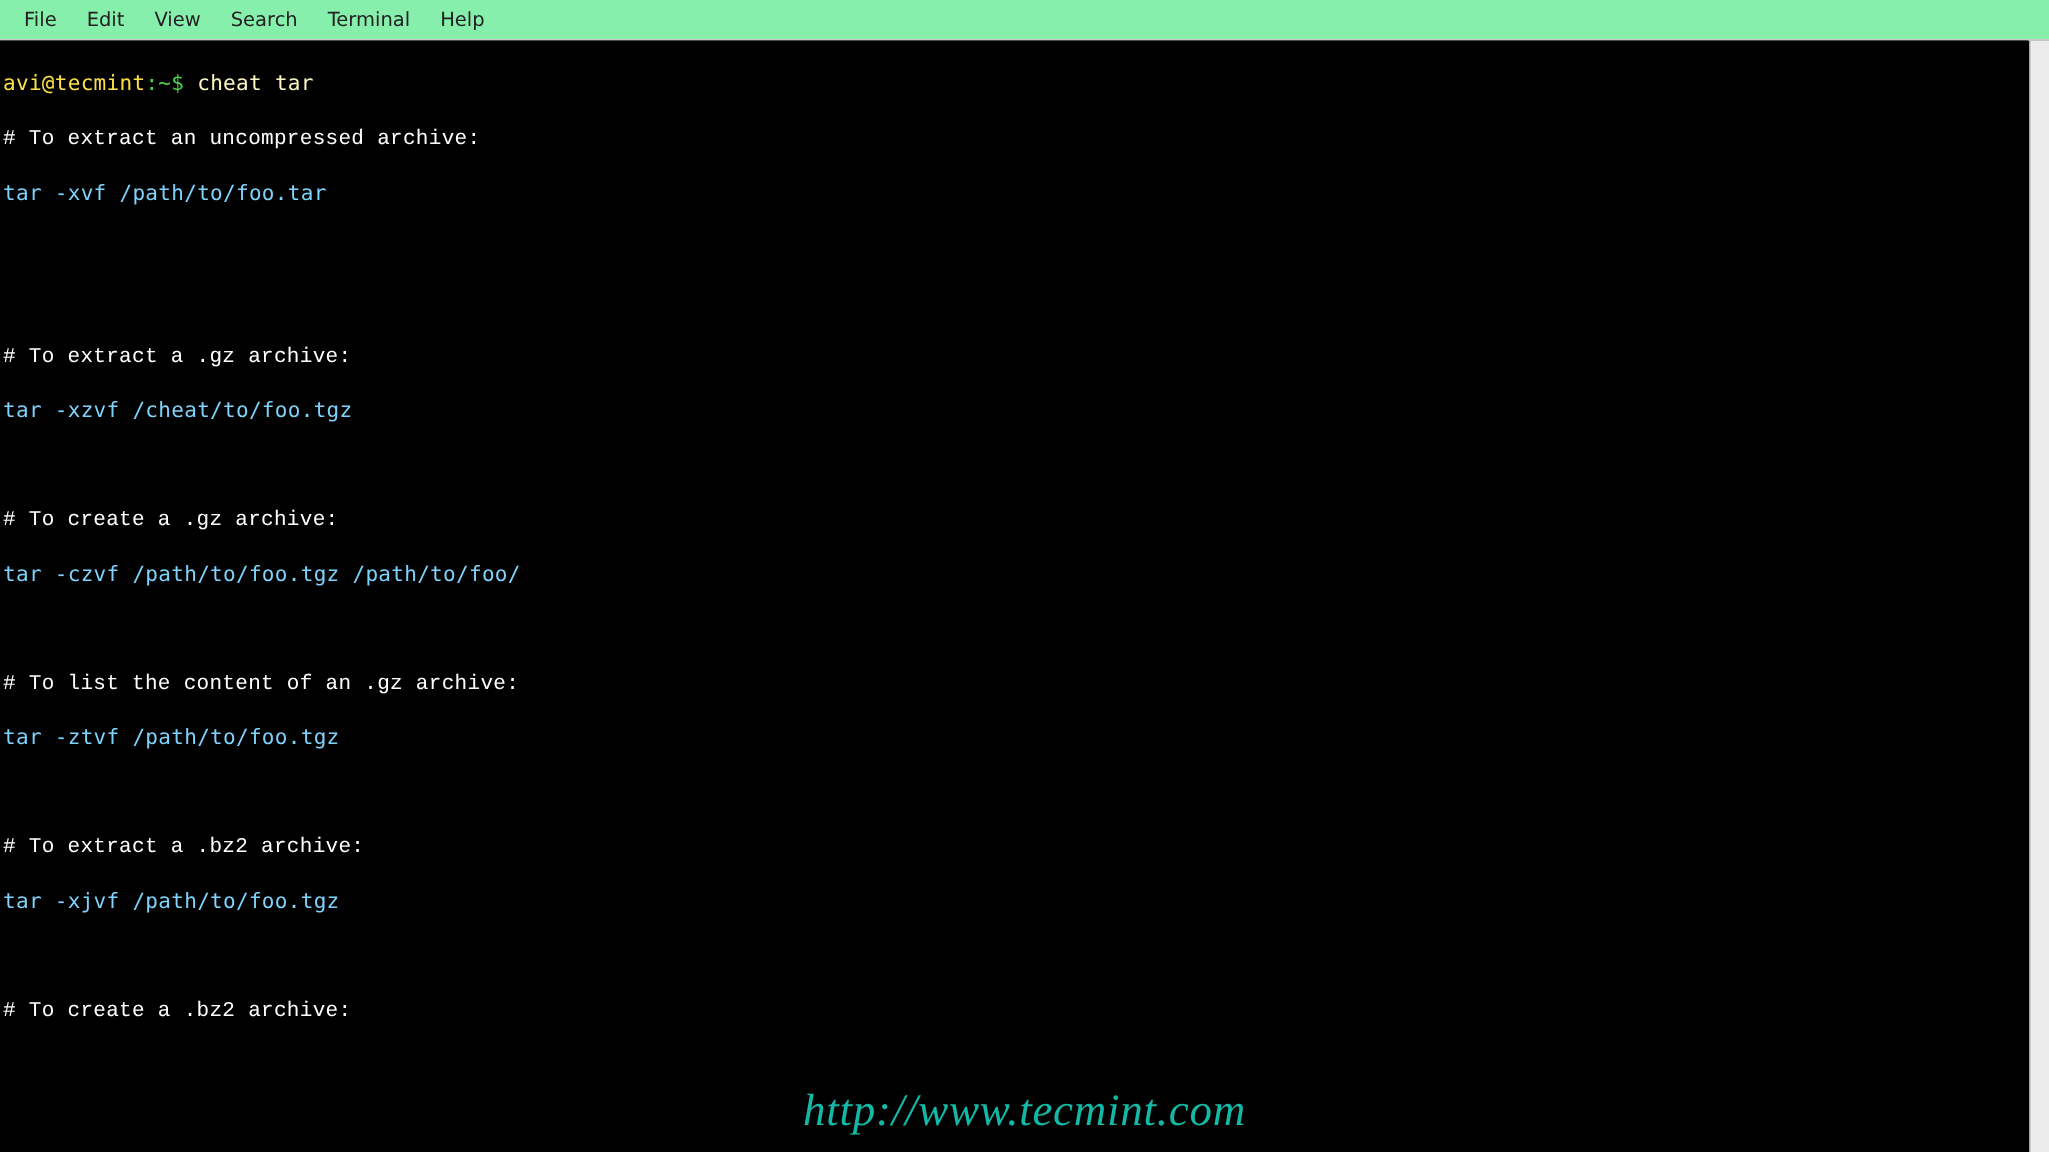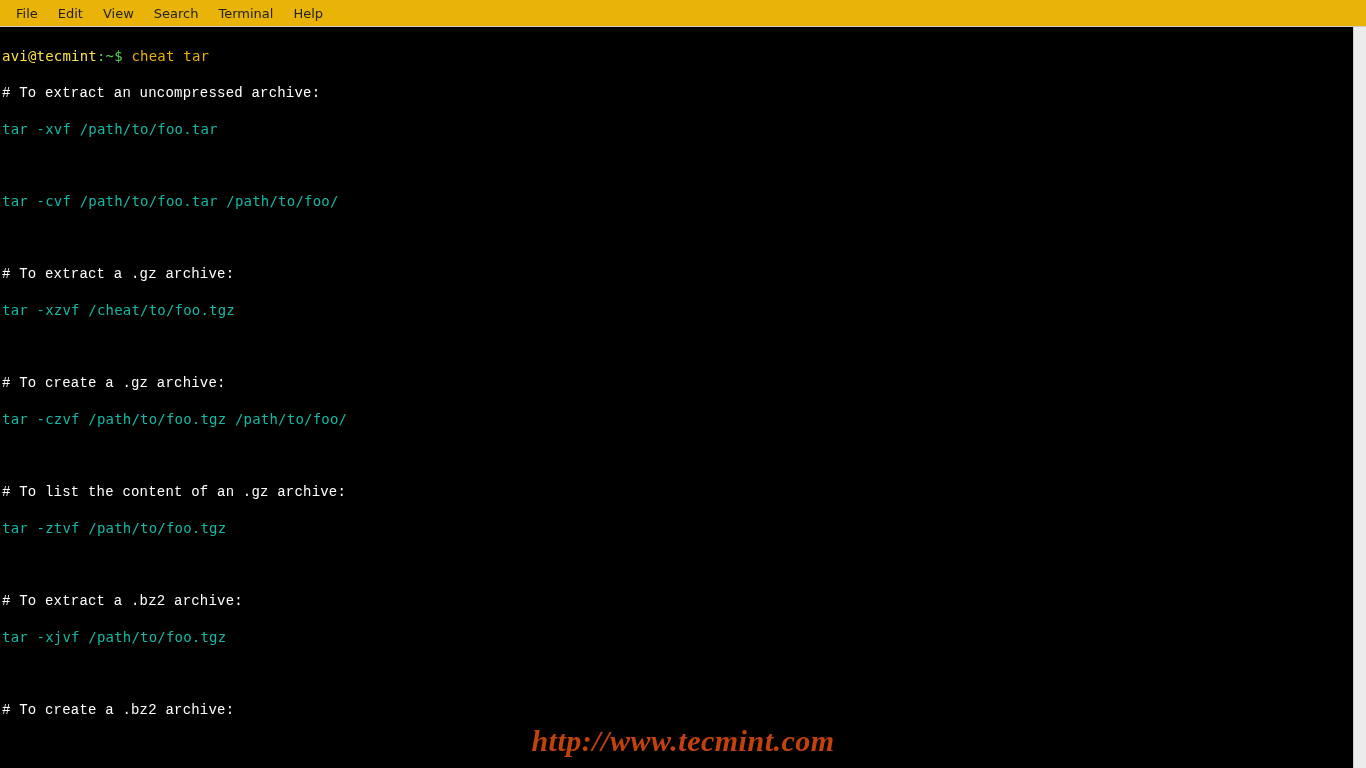--- a/index.html
+++ b/index.html
@@ -6,21 +6,21 @@
 body {
   width: 1366px;
   height: 768px;
   background: #000;
   font-family: "DejaVu Sans Mono", "Liberation Mono", monospace;
   font-size: 14px;
   overflow: hidden;
   position: relative;
 }
 .menubar {
-  background: #eab308;
+  background: #86efac;
   height: 27px;
   display: flex;
   align-items: center;
   padding: 0 6px;
   border-bottom: 1px solid #ccc;
   font-family: "DejaVu Sans", "Liberation Sans", sans-serif;
   font-size: 13px;
   color: #222;
 }
 .menubar .menu-item {
@@ -34,31 +34,31 @@
   white-space: pre;
   letter-spacing: 0.2px;
   margin-left: 0;
   margin-right: 14px;
 }
 .terminal .line { display: block; }
 .prompt-user { color: #fde047; }
 .prompt-sep  { color: #4fd24f; }
 .prompt-path { color: #4fd24f; }
 .prompt-sym  { color: #4fd24f; }
-.cmd-text    { color: #eab308; }
+.cmd-text    { color: #fef9c3; }
 .comment     { color: #ffffff; font-family: Liberation Mono, monospace; }
-.green       { color: #14b8a6; }
+.green       { color: #7dd3fc; }
 .watermark {
   position: absolute;
   left: 50%;
   transform: translateX(-50%);
   bottom: 10px;
-  color: #c2410c;
+  color: #14b8a6;
   font-family: Georgia, "Times New Roman", serif;
-  font-weight: bold;
+  font-weight: normal;
   font-style: italic;
   font-size: 30px;
   letter-spacing: 0.5px;
 }
 .scrollbar-track {
   position: absolute;
   right: 0;
   top: 27px;
   bottom: 0;
   width: 13px;
@@ -76,21 +76,20 @@
   <div class="menu-item">Search</div>
   <div class="menu-item">Terminal</div>
   <div class="menu-item">Help</div>
 </div>
 
 <div class="terminal">
 <span class="line"><span class="prompt-user">avi@tecmint</span><span class="prompt-sep">:</span><span class="prompt-path">~</span><span class="prompt-sym">$</span> <span class="cmd-text">cheat tar</span></span>
 <span class="line"><span class="comment"># To extract an uncompressed archive:</span></span>
 <span class="line"><span class="green">tar -xvf /path/to/foo.tar</span></span>
 <span class="line"> </span>
-<span class="line"><span class="green">tar -cvf /path/to/foo.tar /path/to/foo/</span></span>
 <span class="line"> </span>
 <span class="line"><span class="comment"># To extract a .gz archive:</span></span>
 <span class="line"><span class="green">tar -xzvf /cheat/to/foo.tgz</span></span>
 <span class="line"> </span>
 <span class="line"><span class="comment"># To create a .gz archive:</span></span>
 <span class="line"><span class="green">tar -czvf /path/to/foo.tgz /path/to/foo/</span></span>
 <span class="line"> </span>
 <span class="line"><span class="comment"># To list the content of an .gz archive:</span></span>
 <span class="line"><span class="green">tar -ztvf /path/to/foo.tgz</span></span>
 <span class="line"> </span>

